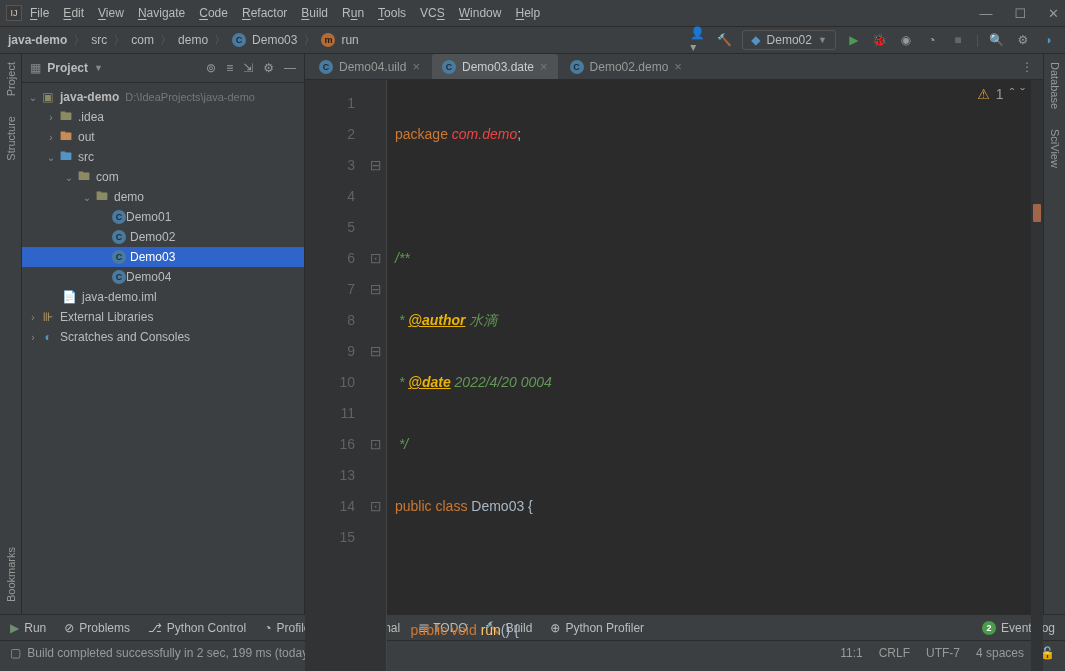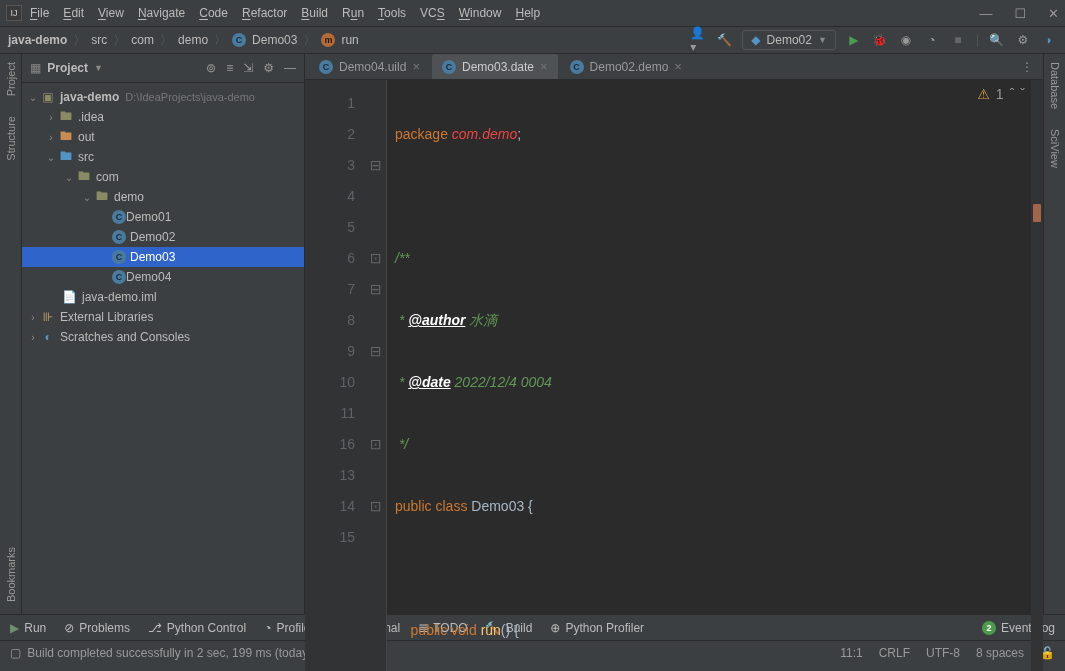--- a/index.html
+++ b/index.html
@@ -66,21 +66,21 @@
 .etab-more{margin-left:auto;color:#999;cursor:pointer;padding:0 6px;}
 
 .editor-body{flex:1;display:flex;position:relative;font-family:"JetBrains Mono","Consolas",monospace;font-size:14px;}
 .gutter{width:60px;background:#313335;color:#606366;text-align:right;padding:8px 10px 8px 0;line-height:31px;}
 .fold-gutter{width:22px;background:#313335;border-right:1px solid #444;padding-top:8px;line-height:31px;color:#666;text-align:center;}
 .code{flex:1;padding:8px 0 8px 8px;line-height:31px;color:#a9b7c6;white-space:pre;}
 .code .line{height:31px;}
 .kw{color:#cc7832;}
 .pkg{color:#ef4444;font-style:italic;}
 .comment{color:#629755;font-style:italic;}
-.tag{color:#ffffff;font-style:italic;font-weight:bold;text-decoration:underline;text-align:right;}
+.tag{color:#eab308;font-style:italic;font-weight:bold;text-decoration:underline;text-align:right;}
 .method{color:#ffc66d;}
 .cls{color:#a9b7c6;}
 
 .editor-indicators{position:absolute;top:6px;right:18px;display:flex;align-items:center;gap:6px;color:#999;}
 .warn-tri{color:#d9a33c;}
 .right-scroll{position:absolute;right:0;top:0;bottom:0;width:12px;background:#313335;}
 .scroll-marker{position:absolute;right:2px;width:8px;height:18px;background:#a1654a;border-radius:1px;}
 
 
 .right-gutter{width:22px;background:#3c3f41;border-left:1px solid #2b2b2b;display:flex;flex-direction:column;align-items:center;padding-top:8px;gap:20px;}
@@ -298,21 +298,21 @@
           <div>⊡</div>
           <div>&nbsp;</div>
           <div>⊡</div>
           <div>&nbsp;</div>
       </div>
       <div class="code">
 <div class="line"><span class="kw">package</span> <span class="pkg">com.demo</span><span>;</span></div>
 <div class="line"></div>
 <div class="line"><span class="comment">/**</span></div>
 <div class="line"><span class="comment"> *</span> <span class="tag">@author</span><span class="comment"> 水滴</span></div>
-<div class="line"><span class="comment"> *</span> <span class="tag">@date</span><span class="comment"> 2022/12/4 0004</span></div>
+<div class="line"><span class="comment"> *</span> <span class="tag">@date</span><span class="comment"> 2022/4/20 0004</span></div>
 <div class="line"><span class="comment"> */</span></div>
 <div class="line"><span class="kw">public</span> <span class="kw">class</span> <span class="cls">Demo03</span> <span>{</span></div>
 <div class="line"></div>
 <div class="line">    <span class="kw">public</span> <span class="kw">void</span> <span class="method">run</span><span>()</span> <span>{</span></div>
 
 
 
 
 
 
@@ -373,17 +373,17 @@
     <span>Event Log</span>
   </div>
 </div>
 
 <div class="statusbar">
   <span style="margin-right:6px">▢</span>
   <span>Build completed successfully in 2 sec, 199 ms (today 16:23)</span>
   <div class="status-right">
     <span>11:1</span>
     <span>CRLF</span>
-    <span>UTF-8</span>
-    <span>8 spaces</span>
+    <span>UTF-7</span>
+    <span>4 spaces</span>
     <span class="lock">🔓</span>
   </div>
 </div>
 
 </body></html>

